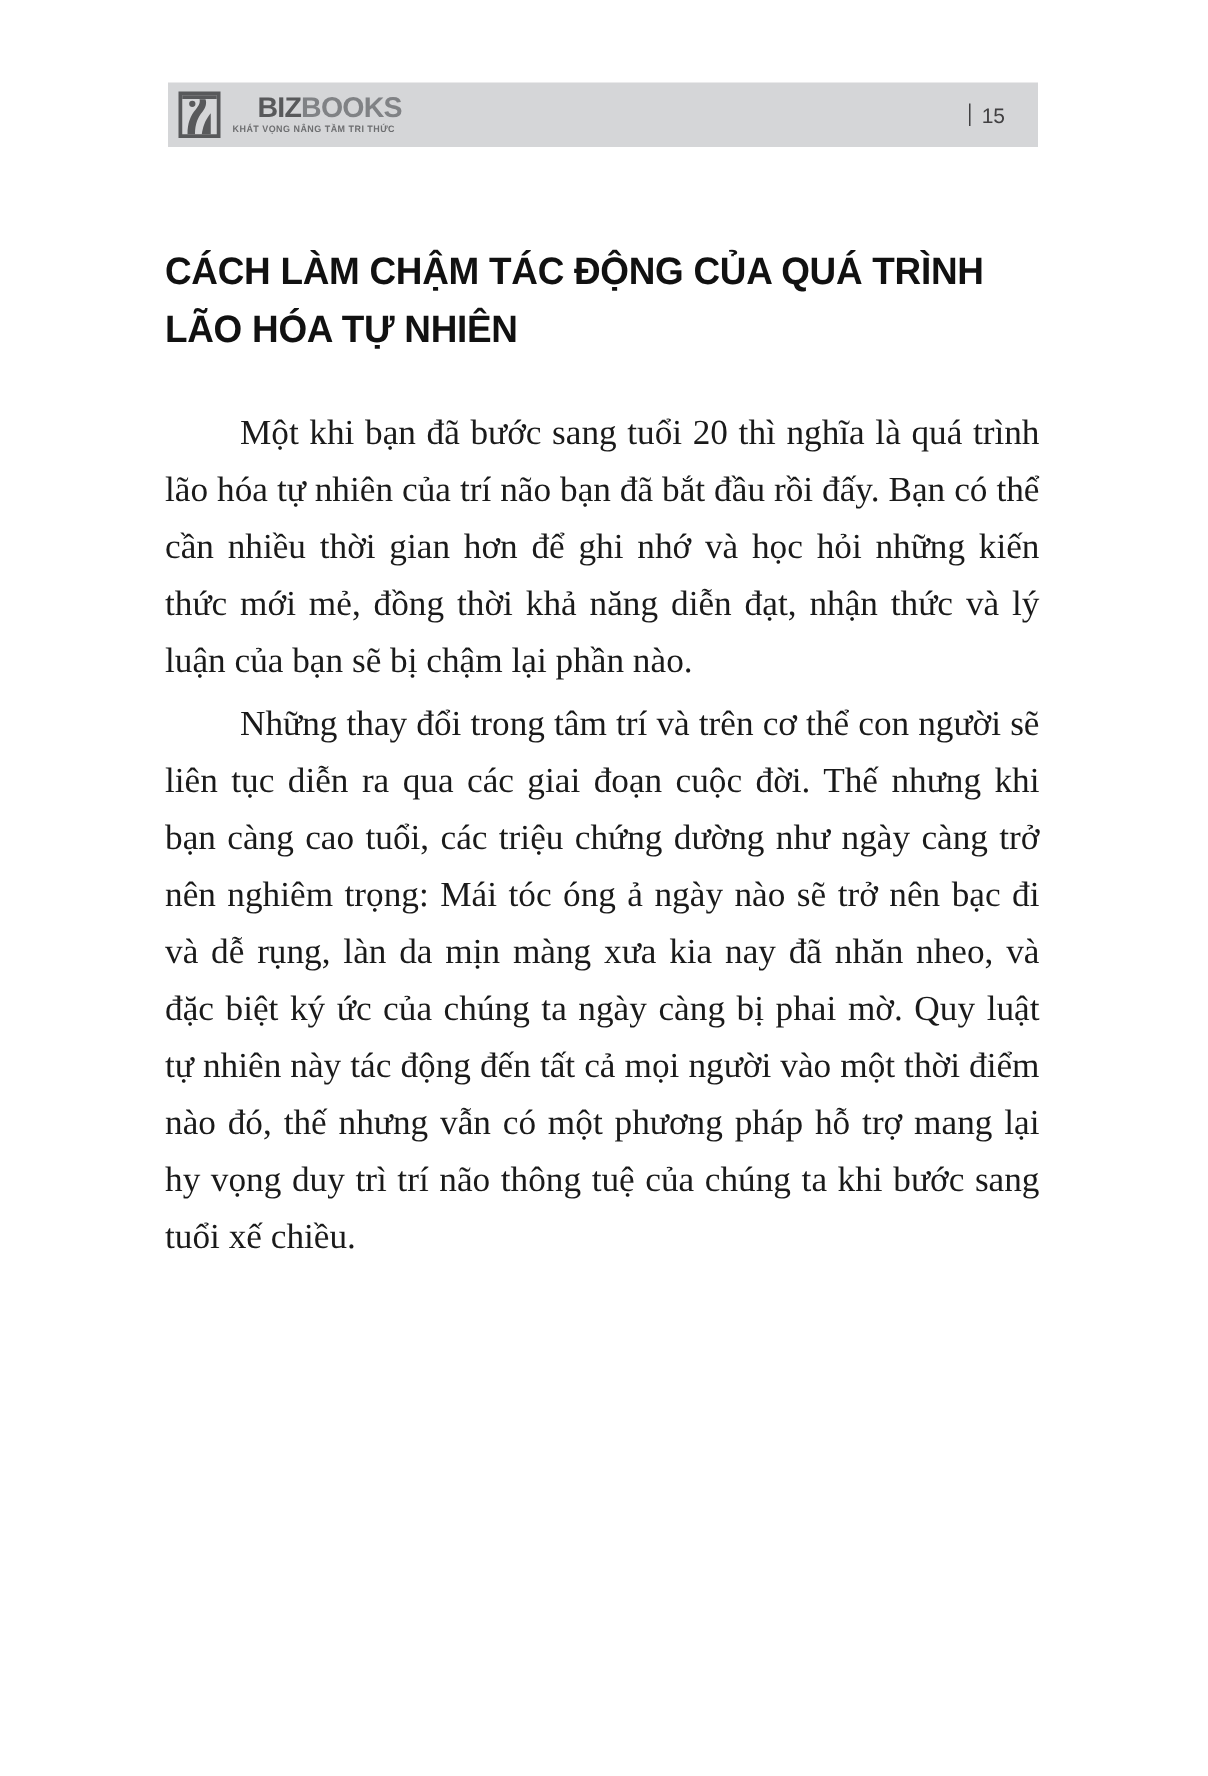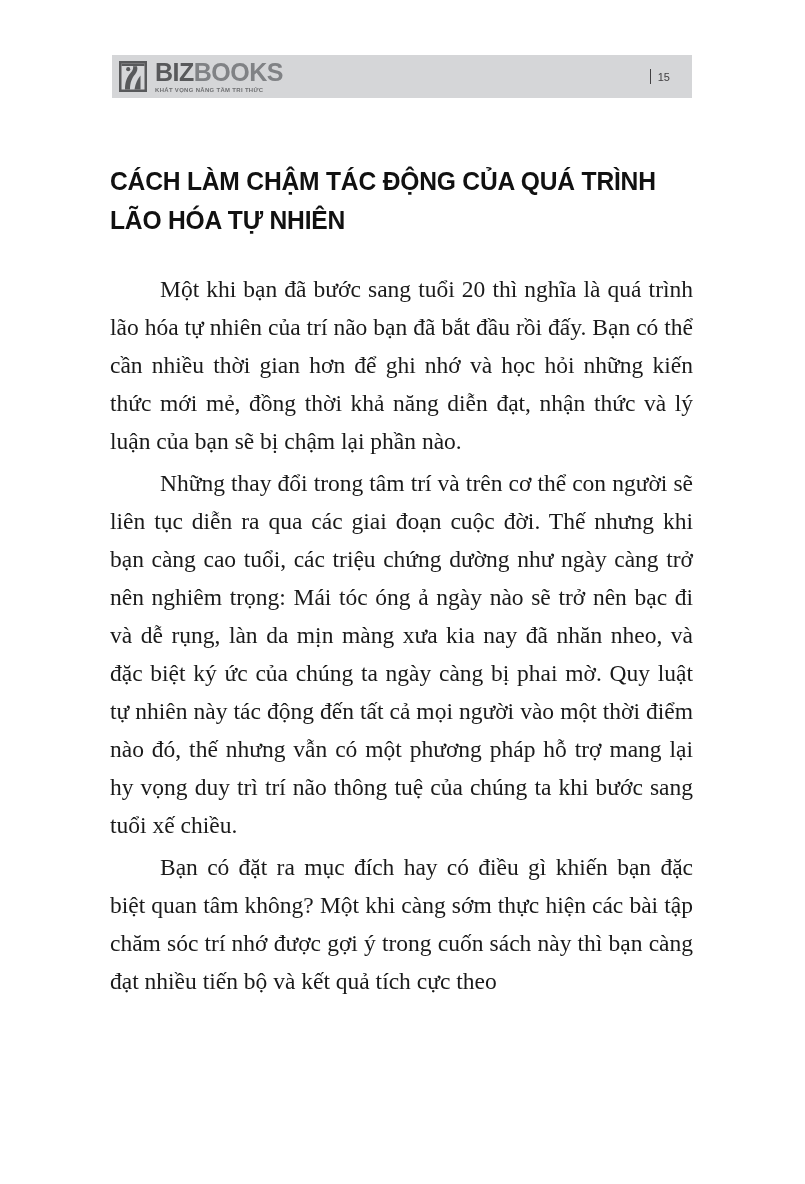--- a/index.html
+++ b/index.html
@@ -54,21 +54,21 @@
   .brand-wordmark {
     display: flex;
     flex-direction: column;
     justify-content: center;
     line-height: 1;
   }
 
   .brand-name {
     font-family: "Liberation Sans", "DejaVu Sans", sans-serif;
     font-weight: bold;
-    font-size: 25px;
+    font-size: 19px;
     letter-spacing: -0.5px;
     line-height: 1;
     white-space: nowrap;
     text-align: right;
   }
   .brand-name .biz { color: #58595b; }
   .brand-name .books { color: #808285; }
 
   .brand-tagline {
     font-family: "Liberation Sans", "DejaVu Sans", sans-serif;
@@ -80,21 +80,21 @@
     white-space: nowrap;
     transform: scaleX(0.96);
     transform-origin: left center;
   }
 
   .folio {
     display: flex;
     align-items: center;
     padding-right: 22px;
     font-family: "Liberation Sans", "DejaVu Sans", sans-serif;
-    font-size: 11px;
+    font-size: 14px;
     color: #414042;
   }
   .folio-rule {
     display: inline-block;
     width: 1px;
     height: 15px;
     background: #414042;
     margin-right: 7px;
     position: relative;
     top: 0px;
@@ -175,17 +175,16 @@
     <div class="gap-after-intro"></div>
 
     <h2 class="section-heading">CÁCH LÀM CHẬM TÁC ĐỘNG CỦA QUÁ TRÌNH LÃO HÓA TỰ NHIÊN</h2>
 
     <div class="gap-after-heading"></div>
 
     <p class="body-par indent">Một khi bạn đã bước sang tuổi 20 thì nghĩa là quá trình lão hóa tự nhiên của trí não bạn đã bắt đầu rồi đấy. Bạn có thể cần nhiều thời gian hơn để ghi nhớ và học hỏi những kiến thức mới mẻ, đồng thời khả năng diễn đạt, nhận thức và lý luận của bạn sẽ bị chậm lại phần nào.</p>
     <div class="par-gap"></div>
     <p class="body-par indent">Những thay đổi trong tâm trí và trên cơ thể con người sẽ liên tục diễn ra qua các giai đoạn cuộc đời. Thế nhưng khi bạn càng cao tuổi, các triệu chứng dường như ngày càng trở nên nghiêm trọng: Mái tóc óng ả ngày nào sẽ trở nên bạc đi và dễ rụng, làn da mịn màng xưa kia nay đã nhăn nheo, và đặc biệt ký ức của chúng ta ngày càng bị phai mờ. Quy luật tự nhiên này tác động đến tất cả mọi người vào một thời điểm nào đó, thế nhưng vẫn có một phương pháp hỗ trợ mang lại hy vọng duy trì trí não thông tuệ của chúng ta khi bước sang tuổi xế chiều.</p>
     <div class="par-gap"></div>
-    <p class="body-par indent">Bạn có đặt ra mục đích hay có điều gì khiến bạn đặc biệt quan tâm không? Một khi càng sớm thực hiện các bài tập chăm sóc trí nhớ được gợi ý trong cuốn sách này thì bạn càng đạt nhiều tiến bộ và kết quả tích cực theo</p>
 
   </div>
 
 </div>
 
 </body></html>

